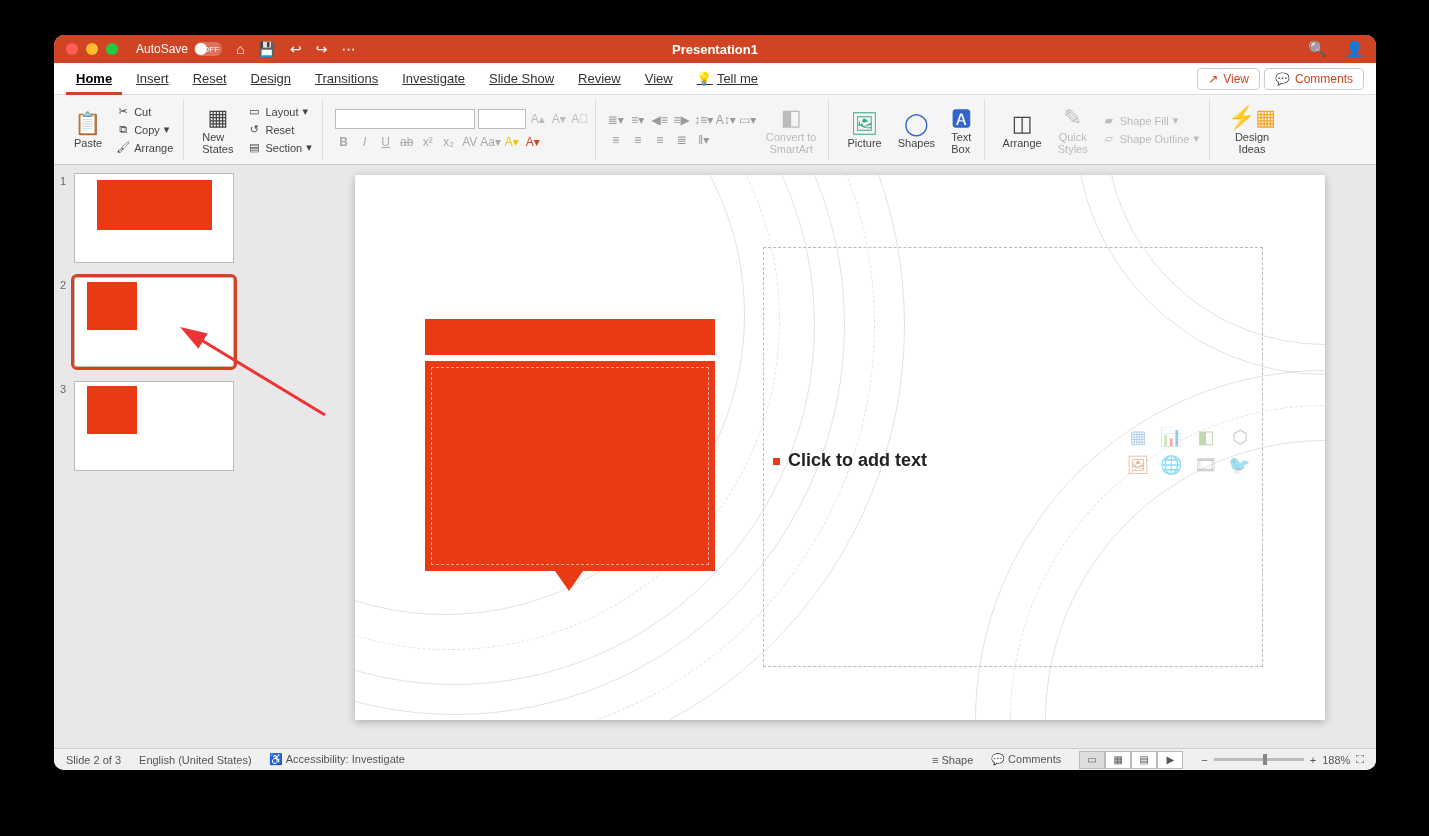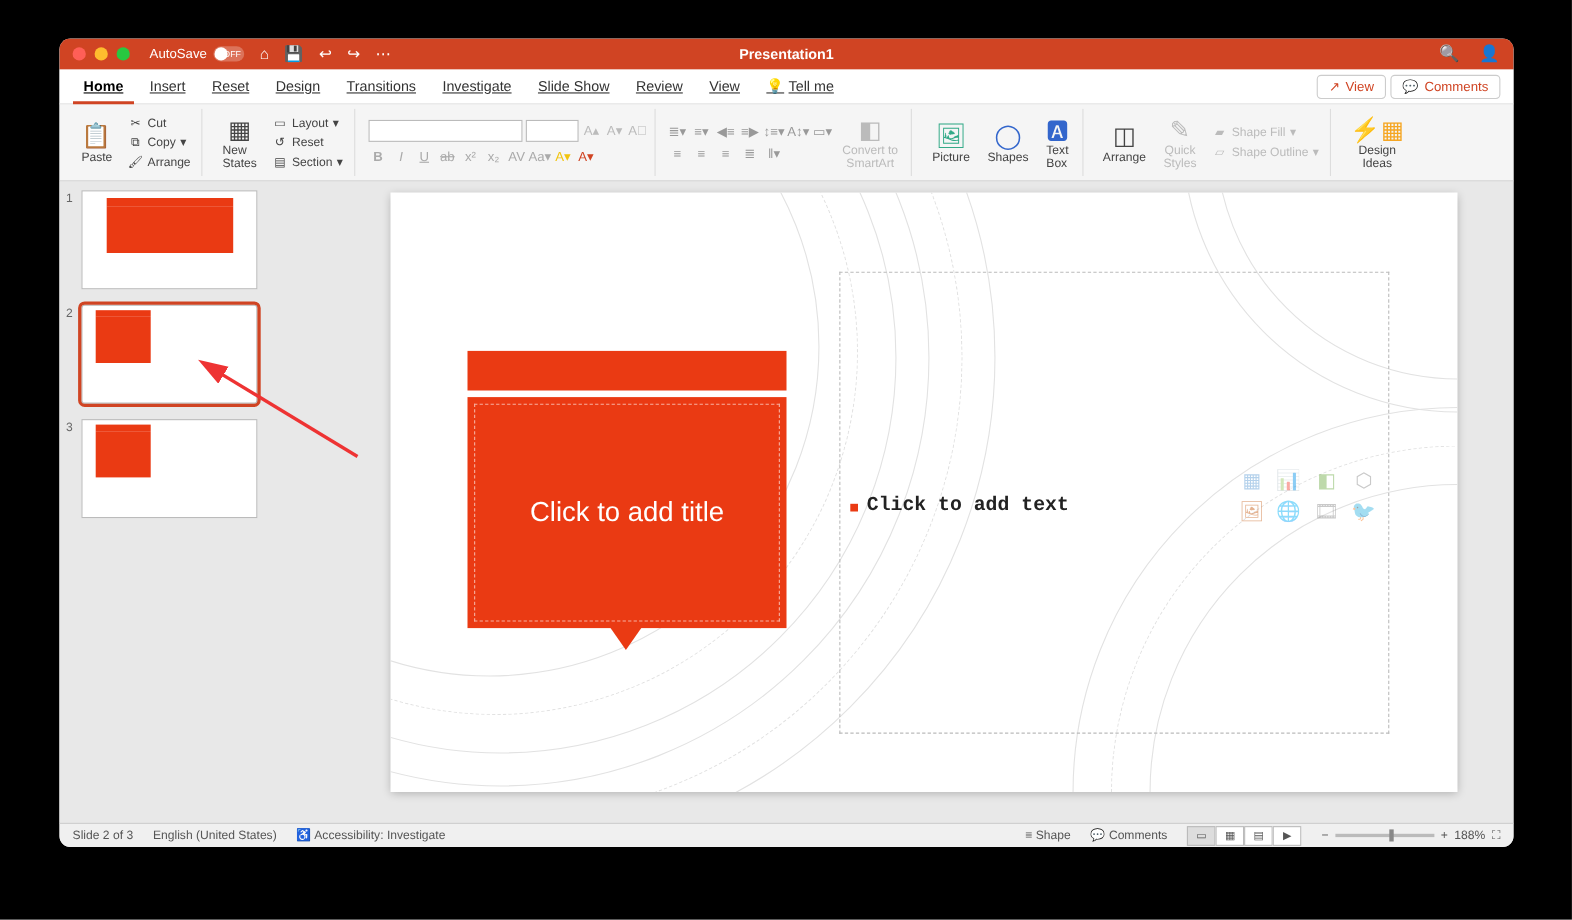--- a/index.html
+++ b/index.html
@@ -69,21 +69,21 @@
   
   .callout-top { position: absolute; left: 70px; top: 144px; width: 290px; height: 36px; background: #ea3a13; }
   .callout-body { position: absolute; left: 70px; top: 186px; width: 290px; height: 210px; background: #ea3a13; display: flex; align-items: center; justify-content: center; }
   .callout-body .inner-dash { position: absolute; inset: 6px; border: 1px dashed rgba(255,255,255,0.6); }
   .callout-body .inner-txt { color: #fff; font-size: 25px; }
   .callout-arrow { position: absolute; left: 200px; top: 396px; width: 0; height: 0; border-left: 14px solid transparent; border-right: 14px solid transparent; border-top: 20px solid #ea3a13; }
   
   .content-ph { position: absolute; left: 408px; top: 72px; width: 500px; height: 420px; border: 1px dashed #bbb; padding: 14px; }
   .content-ph .bullet { display: flex; align-items: flex-start; gap: 8px; margin-top: 188px; margin-left:-5px;}
   .content-ph .bmark { width: 7px; height: 7px; background: #ea3a13; margin-top:8px; }
-  .content-ph .btxt { font-size: 18px; font-weight: 600; color: #222; font-family: Liberation Mono, monospace; }
+  .content-ph .btxt { font-size: 18px; font-weight: 600; color: #222; }
   .icon-grid { position: absolute; right: 70px; top: 250px; display: grid; grid-template-columns: repeat(4, 30px); gap: 4px; }
   .icon-grid span { width: 30px; height: 24px; display: flex; align-items: center; justify-content: center; font-size: 18px; opacity: 0.45; }
   
   
   .status { height: 22px; background: #f0f0f0; border-top: 1px solid #ccc; display: flex; align-items: center; padding: 0 12px; font-size: 11px; color: #555; gap: 18px; }
   .status .spacer { flex: 1; }
   .viewbtns { display: flex; gap: 0; }
   .viewbtns span { width: 26px; height: 18px; border: 1px solid #bbb; display:flex; align-items:center; justify-content:center; font-size:10px; background:#fff; cursor:pointer; }
   .viewbtns span.active { background: #ddd; }
   .zoom { display: flex; align-items: center; gap: 6px; }
@@ -313,21 +313,20 @@
           <div style="width:600px;height:600px;left:-210px;top:-160px"></div>
           <div style="width:700px;height:700px;right:-350px;bottom:-350px"></div>
           <div style="width:630px;height:630px;right:-315px;bottom:-315px;border-style:dashed"></div>
           <div style="width:560px;height:560px;right:-280px;bottom:-280px"></div>
           <div style="width:500px;height:500px;right:-250px;top:-300px"></div>
           <div style="width:440px;height:440px;right:-220px;top:-270px"></div>
         </div>
         <div class="callout-top"></div>
         <div class="callout-body">
           <div class="inner-dash"></div>
-          <div class="inner-txt">Click to add title</div>
         </div>
         <div class="callout-arrow"></div>
 
         <div class="content-ph">
           <div class="bullet">
             <div class="bmark"></div>
             <div class="btxt">Click to add text</div>
           </div>
         </div>
         <div class="icon-grid">

